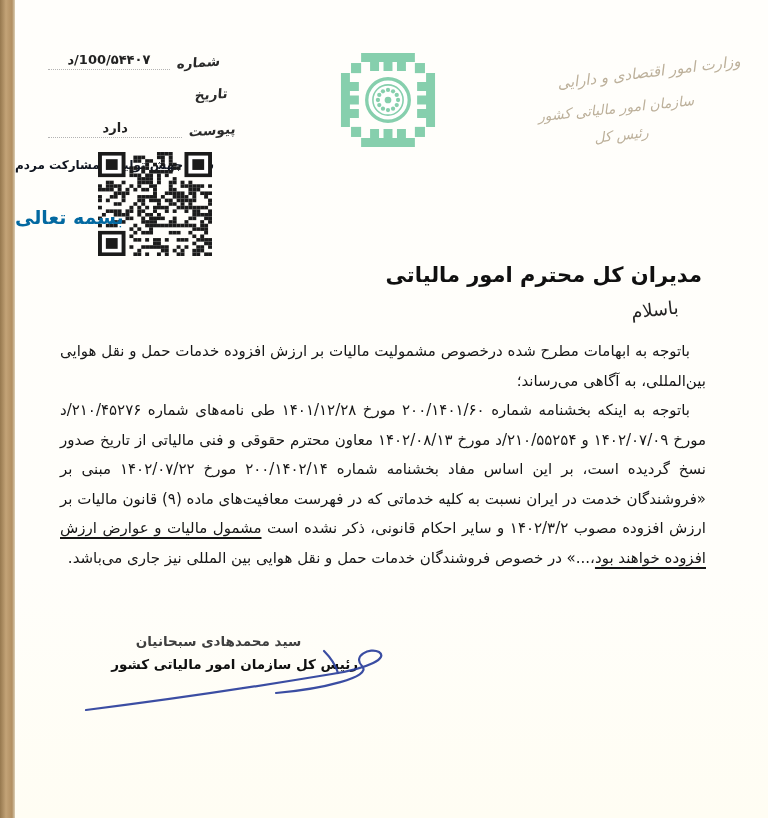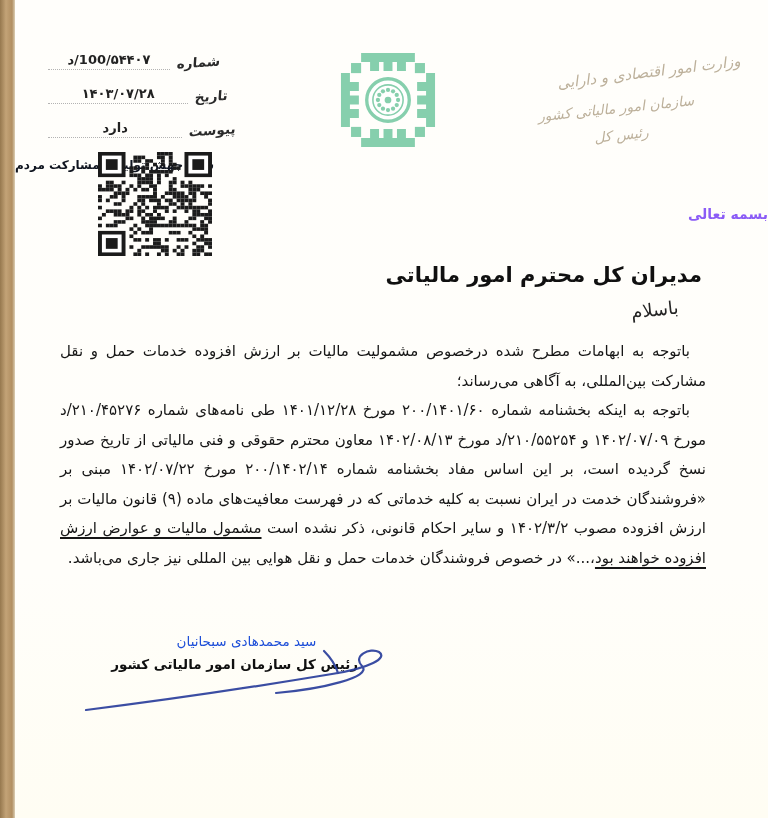--- a/index.html
+++ b/index.html
@@ -34,57 +34,56 @@
   .ref-line.hug{}
 
   
   .logo{position:absolute;left:332px;top:44px;width:112px;height:112px}
   .slogan{position:absolute;left:15px;right:0;top:158px;text-align:left;
     font-weight:bold;font-size:12px;color:#101520;direction:rtl}
 
   
   .qr{position:absolute;left:98px;top:152px;width:114px;height:104px}
 
-  .bismillah{position:absolute;left:15px;right:0;top:206px;text-align:right;
-    font-weight:bold;font-size:14px;color:#8b5cf6;direction:rtl}
+  .bismillah{position:absolute;left:15px;right:0;top:206px;text-align:left;
+    font-weight:bold;font-size:19px;color:#0369a1;direction:rtl}
 
   .addressee{position:absolute;top:263px;right:66px;font-weight:bold;
     font-size:21px;color:#101010;direction:rtl;white-space:nowrap}
   .salutation{position:absolute;top:299px;right:90px;font-size:18px;color:#252525;
     direction:rtl;transform:rotate(-6deg);font-weight:500}
 
   .body-text{position:absolute;top:337px;left:60px;right:62px;direction:rtl;
     text-align:justify;font-size:15px;line-height:29.5px;color:#161616}
   .body-text p{margin:0;text-indent:16px}
   .u{text-decoration:underline;text-underline-offset:4px;text-decoration-thickness:1.5px}
 
   
-  .sig-name{position:absolute;top:633px;left:134px;width:225px;text-align:center;
-    font-weight:normal;font-size:13.5px;color:#1d4ed8;direction:rtl;white-space:nowrap}
+  .sig-name{position:absolute;top:633px;left:106px;width:225px;text-align:center;
+    font-weight:bold;font-size:13.5px;color:#404040;direction:rtl;white-space:nowrap}
   .sig-title{position:absolute;top:656px;left:92px;width:266px;text-align:right;
     font-weight:bold;font-size:13.5px;color:#101010;direction:rtl;white-space:nowrap}
   .sig-swoosh{position:absolute;left:80px;top:648px;width:320px;height:72px}
 </style>
 </head>
 <body>
 
 <div class="scan-strip"></div>
 <div class="paper"></div>
 
 <div class="lh-line lh-1">وزارت امور اقتصادی و دارایی</div>
 <div class="lh-line lh-2">سازمان امور مالیاتی کشور</div>
 <div class="lh-line lh-3">رئیس کل</div>
 
 <div class="ref-row ref-1">
   <span class="ref-label">شماره</span>
   <span class="ref-line">100/۵۴۴۰۷/د</span>
 </div>
 <div class="ref-row ref-2">
   <span class="ref-label">تاریخ</span>
-  <span class="ref-line">۱۴۰۳/۰۷/۲۸</span>
 </div>
 <div class="ref-row ref-3">
   <span class="ref-label">پیوست</span>
   <span class="ref-line hug">دارد</span>
 </div>
 
 <svg class="logo" viewBox="0 0 100 100">
   <defs>
     <path id="bar" d="M26 8 H74 V16 H66 V24 H58 V16 H54 V24 H46 V16 H42 V24 H34 V16 H26 Z"></path>
   </defs>
@@ -437,21 +436,21 @@
     <rect x="4" y="92" width="20" height="20" fill="#fff"></rect>
     <rect x="8" y="96" width="12" height="12"></rect>
   </svg>
 
 <div class="bismillah">بسمه تعالی</div>
 
 <div class="addressee">مدیران کل محترم امور مالیاتی</div>
 <div class="salutation">باسلام</div>
 
 <div class="body-text">
-  <p>باتوجه به ابهامات مطرح شده درخصوص مشمولیت مالیات بر ارزش افزوده خدمات حمل و نقل مشارکت بین‌المللی، به آگاهی می‌رساند؛</p>
+  <p>باتوجه به ابهامات مطرح شده درخصوص مشمولیت مالیات بر ارزش افزوده خدمات حمل و نقل هوایی بین‌المللی، به آگاهی می‌رساند؛</p>
   <p><span>باتوجه به اینکه بخشنامه شماره ۲۰۰/۱۴۰۱/۶۰ مورخ ۱۴۰۱/۱۲/۲۸ طی نامه‌های شماره ۲۱۰/۴۵۲۷۶/د مورخ ۱۴۰۲/۰۷/۰۹ و ۲۱۰/۵۵۲۵۴/د مورخ ۱۴۰۲/۰۸/۱۳ معاون محترم حقوقی و فنی مالیاتی از تاریخ صدور نسخ گردیده است، بر این اساس مفاد بخشنامه شماره ۲۰۰/۱۴۰۲/۱۴ مورخ ۱۴۰۲/۰۷/۲۲ مبنی بر «فروشندگان خدمت در ایران نسبت به کلیه خدماتی که در فهرست معافیت‌های ماده (۹) قانون مالیات بر ارزش افزوده مصوب ۱۴۰۲/۳/۲ و سایر احکام قانونی، ذکر نشده است </span><span class="u">مشمول مالیات و عوارض ارزش افزوده خواهند بود</span><span>،...» در خصوص فروشندگان خدمات حمل و نقل هوایی بین المللی نیز جاری می‌باشد.</span></p>
 </div>
 
 <div class="sig-name">سید محمدهادی سبحانیان</div>
 <div class="sig-title">رئیس کل سازمان امور مالیاتی کشور</div>
 <svg class="sig-swoosh" viewBox="0 0 320 72">
   <g fill="none" stroke="#2a3e9b" stroke-width="2.2" stroke-linecap="round" opacity="0.92">
     <path d="M 6 62 C 70 54 180 38 252 26 C 290 20 308 10 299 4 C 290 -1 272 8 282 18 C 293 29 242 41 196 45"></path>
     <path d="M 258 25 C 255 15 250 9 244 3"></path>
   </g>

